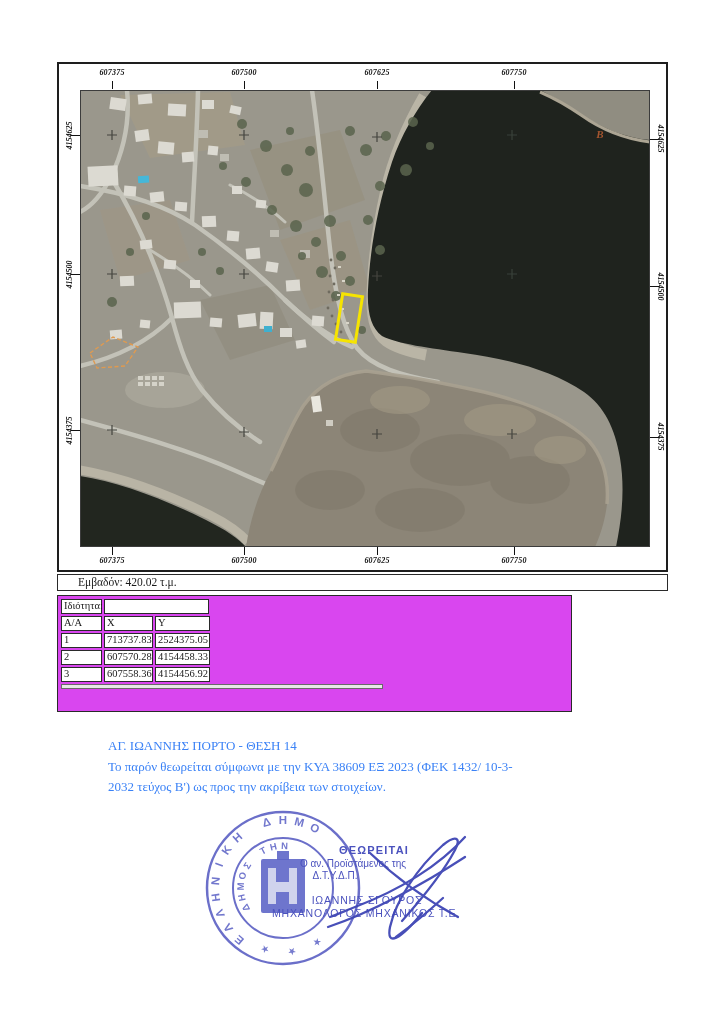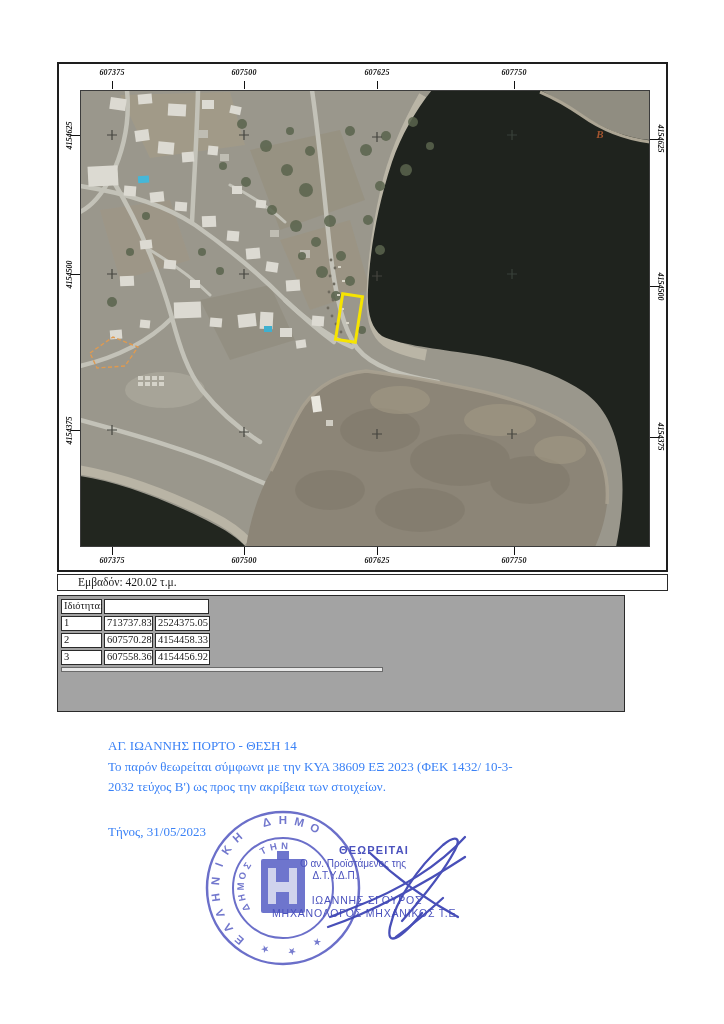--- a/index.html
+++ b/index.html
@@ -16,22 +16,22 @@
         font:italic bold 8px "Liberation Serif",serif;color:#111;white-space:nowrap;}
   .ylab.left{transform:rotate(-90deg);}
   .ylab.right{transform:rotate(90deg);}
   .tick-v{position:absolute;width:1px;height:8px;background:#111;}
   .tick-h{position:absolute;width:9px;height:1px;background:#111;}
 
   
   .area-box{position:absolute;left:57px;top:574px;width:611px;height:17px;
             border:1.5px solid #2a2a2a;box-sizing:border-box;
             font:11.5px "Liberation Serif",serif;line-height:14px;padding-left:20px;background:#fff;}
-  .coords-box{position:absolute;left:57px;top:595px;width:568px;height:117px;
-              border:1.5px solid #2a2a2a;box-sizing:border-box;background:#a3a3a3;padding:3px 0 16px 3px;}
+  .coords-box{position:absolute;left:57px;top:595px;width:515px;height:117px;
+              border:1.5px solid #2a2a2a;box-sizing:border-box;background:#d946ef;padding:3px 0 16px 3px;}
   .trow{height:15px;margin-bottom:2px;white-space:nowrap;}
   .cell{display:inline-block;vertical-align:top;height:15px;line-height:14px;
         border:1px solid #2a2a2a;box-sizing:border-box;background:#fff;
         font:10.5px "Liberation Serif",serif;padding-left:2px;margin-right:2px;}
   .c-label{width:41px;}
   .c-value{width:105px;}
   .c1{width:41px;}
   .c2{width:49px;}
   .c3{width:55px;}
   .hbar{width:322px;height:5px;border:1px solid #6a6a6a;box-sizing:border-box;background:#e8e8e8;margin-top:1px;}
@@ -299,39 +299,41 @@
   <div class="area-box">
     <span>Εμβαδόν: 420.02 τ.μ.</span>
   </div>
 
   <div class="coords-box">
     <div>
       <div class="trow">
         <span class="cell c-label">Ιδιότητα:</span><span class="cell c-value"></span>
       </div>
       <div class="trow">
+        <span class="cell c1">Α/Α</span><span class="cell c2">X</span><span class="cell c3">Y</span>
+      </div>
+      <div class="trow">
         <span class="cell c1">1</span><span class="cell c2">713737.83</span><span class="cell c3">2524375.05</span>
       </div>
       <div class="trow">
         <span class="cell c1">2</span><span class="cell c2">607570.28</span><span class="cell c3">4154458.33</span>
       </div>
       <div class="trow">
         <span class="cell c1">3</span><span class="cell c2">607558.36</span><span class="cell c3">4154456.92</span>
       </div>
     </div>
     <div class="hbar"></div>
   </div>
 
   <div class="doc-text">
     <div class="doc-title">ΑΓ. ΙΩΑΝΝΗΣ ΠΟΡΤΟ - ΘΕΣΗ 14</div>
     <div class="doc-body">
       <span>Το παρόν θεωρείται σύμφωνα με την ΚΥΑ 38609 ΕΞ 2023 (ΦΕΚ 1432/ 10-3-</span><br>
       <span>2032 τεύχος Β') ως προς την ακρίβεια των στοιχείων.</span>
     </div>
-    <div class="doc-date">Τήνος, 31/05/2023</div>
   </div>
 
   <div class="stamp">
     <svg viewBox="0 0 340 185" xmlns="http://www.w3.org/2000/svg">
       <g opacity="0.9">
         <circle cx="123" cy="93" r="76" fill="none" stroke="#5b60c4" stroke-width="2.5"></circle>
         <circle cx="123" cy="93" r="50" fill="none" stroke="#5b60c4" stroke-width="2"></circle>
         <g id="ring-outer">
             <text x="81.86159298006147" y="142.02684435961459" class="ring-ch" transform="rotate(-140 81.86159298006147 142.02684435961459)">Ε</text>
             <text x="71.22291236000336" y="130.61825614671827" class="ring-ch" transform="rotate(-126 71.22291236000336 130.61825614671827)">Λ</text>

